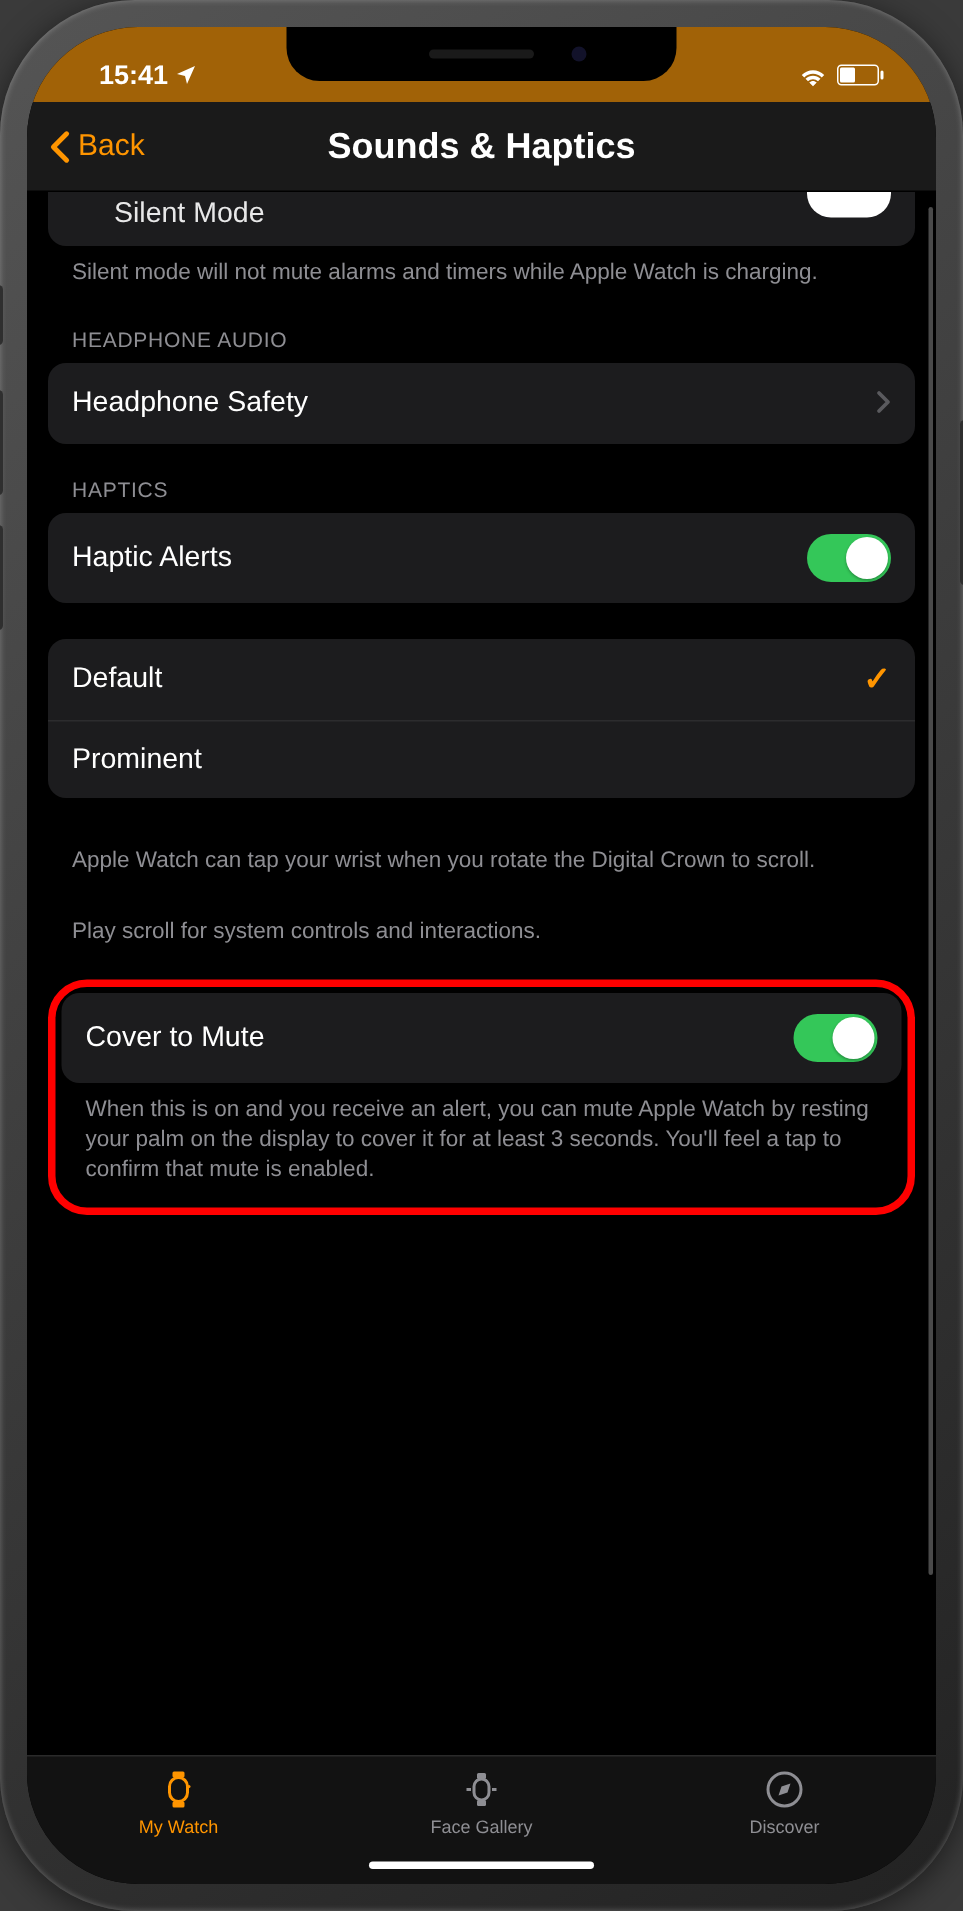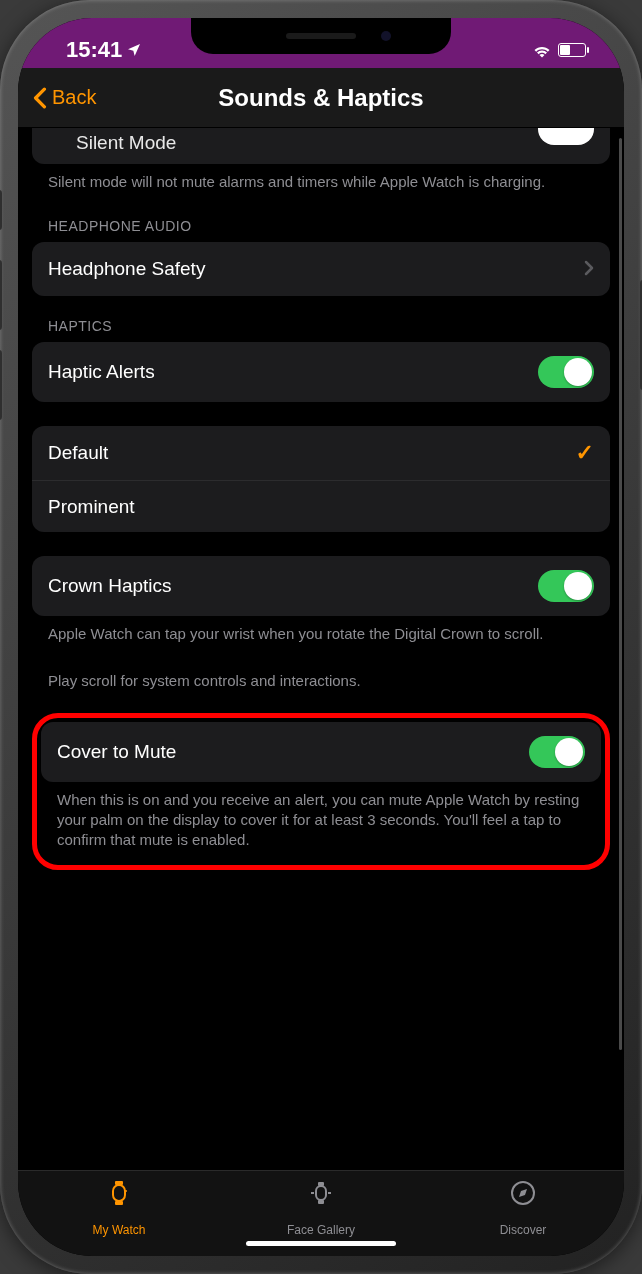--- a/index.html
+++ b/index.html
@@ -53,23 +53,23 @@
     width:10px;height:10px;background:#12122a;border-radius:50%;
     position:absolute; right:60px; top:13px;
   }
   .status-bar {
     height: 50px;
     display: flex;
     justify-content: space-between;
     align-items: center;
     padding: 14px 30px 0 30px;
     color: #fff;
-    font-size: 22px;
+    font-size: 18px;
     font-weight: 600;
-    background:#701a75;
+    background:#a16207;
   }
   .status-left { display:flex; align-items:center; gap:4px; padding-left:18px;}
   .status-right { display:flex; align-items:center; gap:6px; padding-right:8px;}
   .nav-bar {
     height: 60px;
     background: #1a1a1a;
     display: flex;
     align-items: center;
     position: relative;
     padding: 0 14px;
@@ -146,21 +146,21 @@
   .tab-bar {
     height:86px;
     background:#121212;
     border-top:1px solid #2a2a2a;
     display:flex;
     justify-content:space-around;
     align-items:flex-start;
     padding-top:8px;
   }
   .tab {
-    display:flex; flex-direction:column; align-items:center; gap:16px;
+    display:flex; flex-direction:column; align-items:center; gap:4px;
     color:#8e8e93; font-size:12px; width:33%;
   }
   .tab.active { color:#ff9500; }
   .tab svg { width:28px; height:28px; }
   .home-indicator {
     position:absolute; bottom:10px; left:50%; transform:translateX(-50%);
     width:150px; height:5px; background:#fff; border-radius:3px;
   }
   
   .side-btn { position:absolute; background:#2f2f2f; border-radius:3px; }
@@ -260,28 +260,20 @@
         <div class="row">
           <span>Default</span>
           <span class="check">✓</span>
         </div>
         <div class="row">
           <span>Prominent</span>
         </div>
       </div>
 
       <div style="height:24px"></div>
-      <div class="row-group">
-        <div class="row">
-          <span>Crown Haptics</span>
-          <div class="toggle">
-              <div class="knob"></div>
-            </div>
-        </div>
-      </div>
       <div class="footer-text">Apple Watch can tap your wrist when you rotate the Digital Crown to scroll.</div>
 
       <div style="height:14px"></div>
       <div class="footer-text">Play scroll for system controls and interactions.</div>
 
       <div class="highlight-box">
         <div class="row-group">
           <div class="row">
             <span>Cover to Mute</span>
             <div class="toggle">

